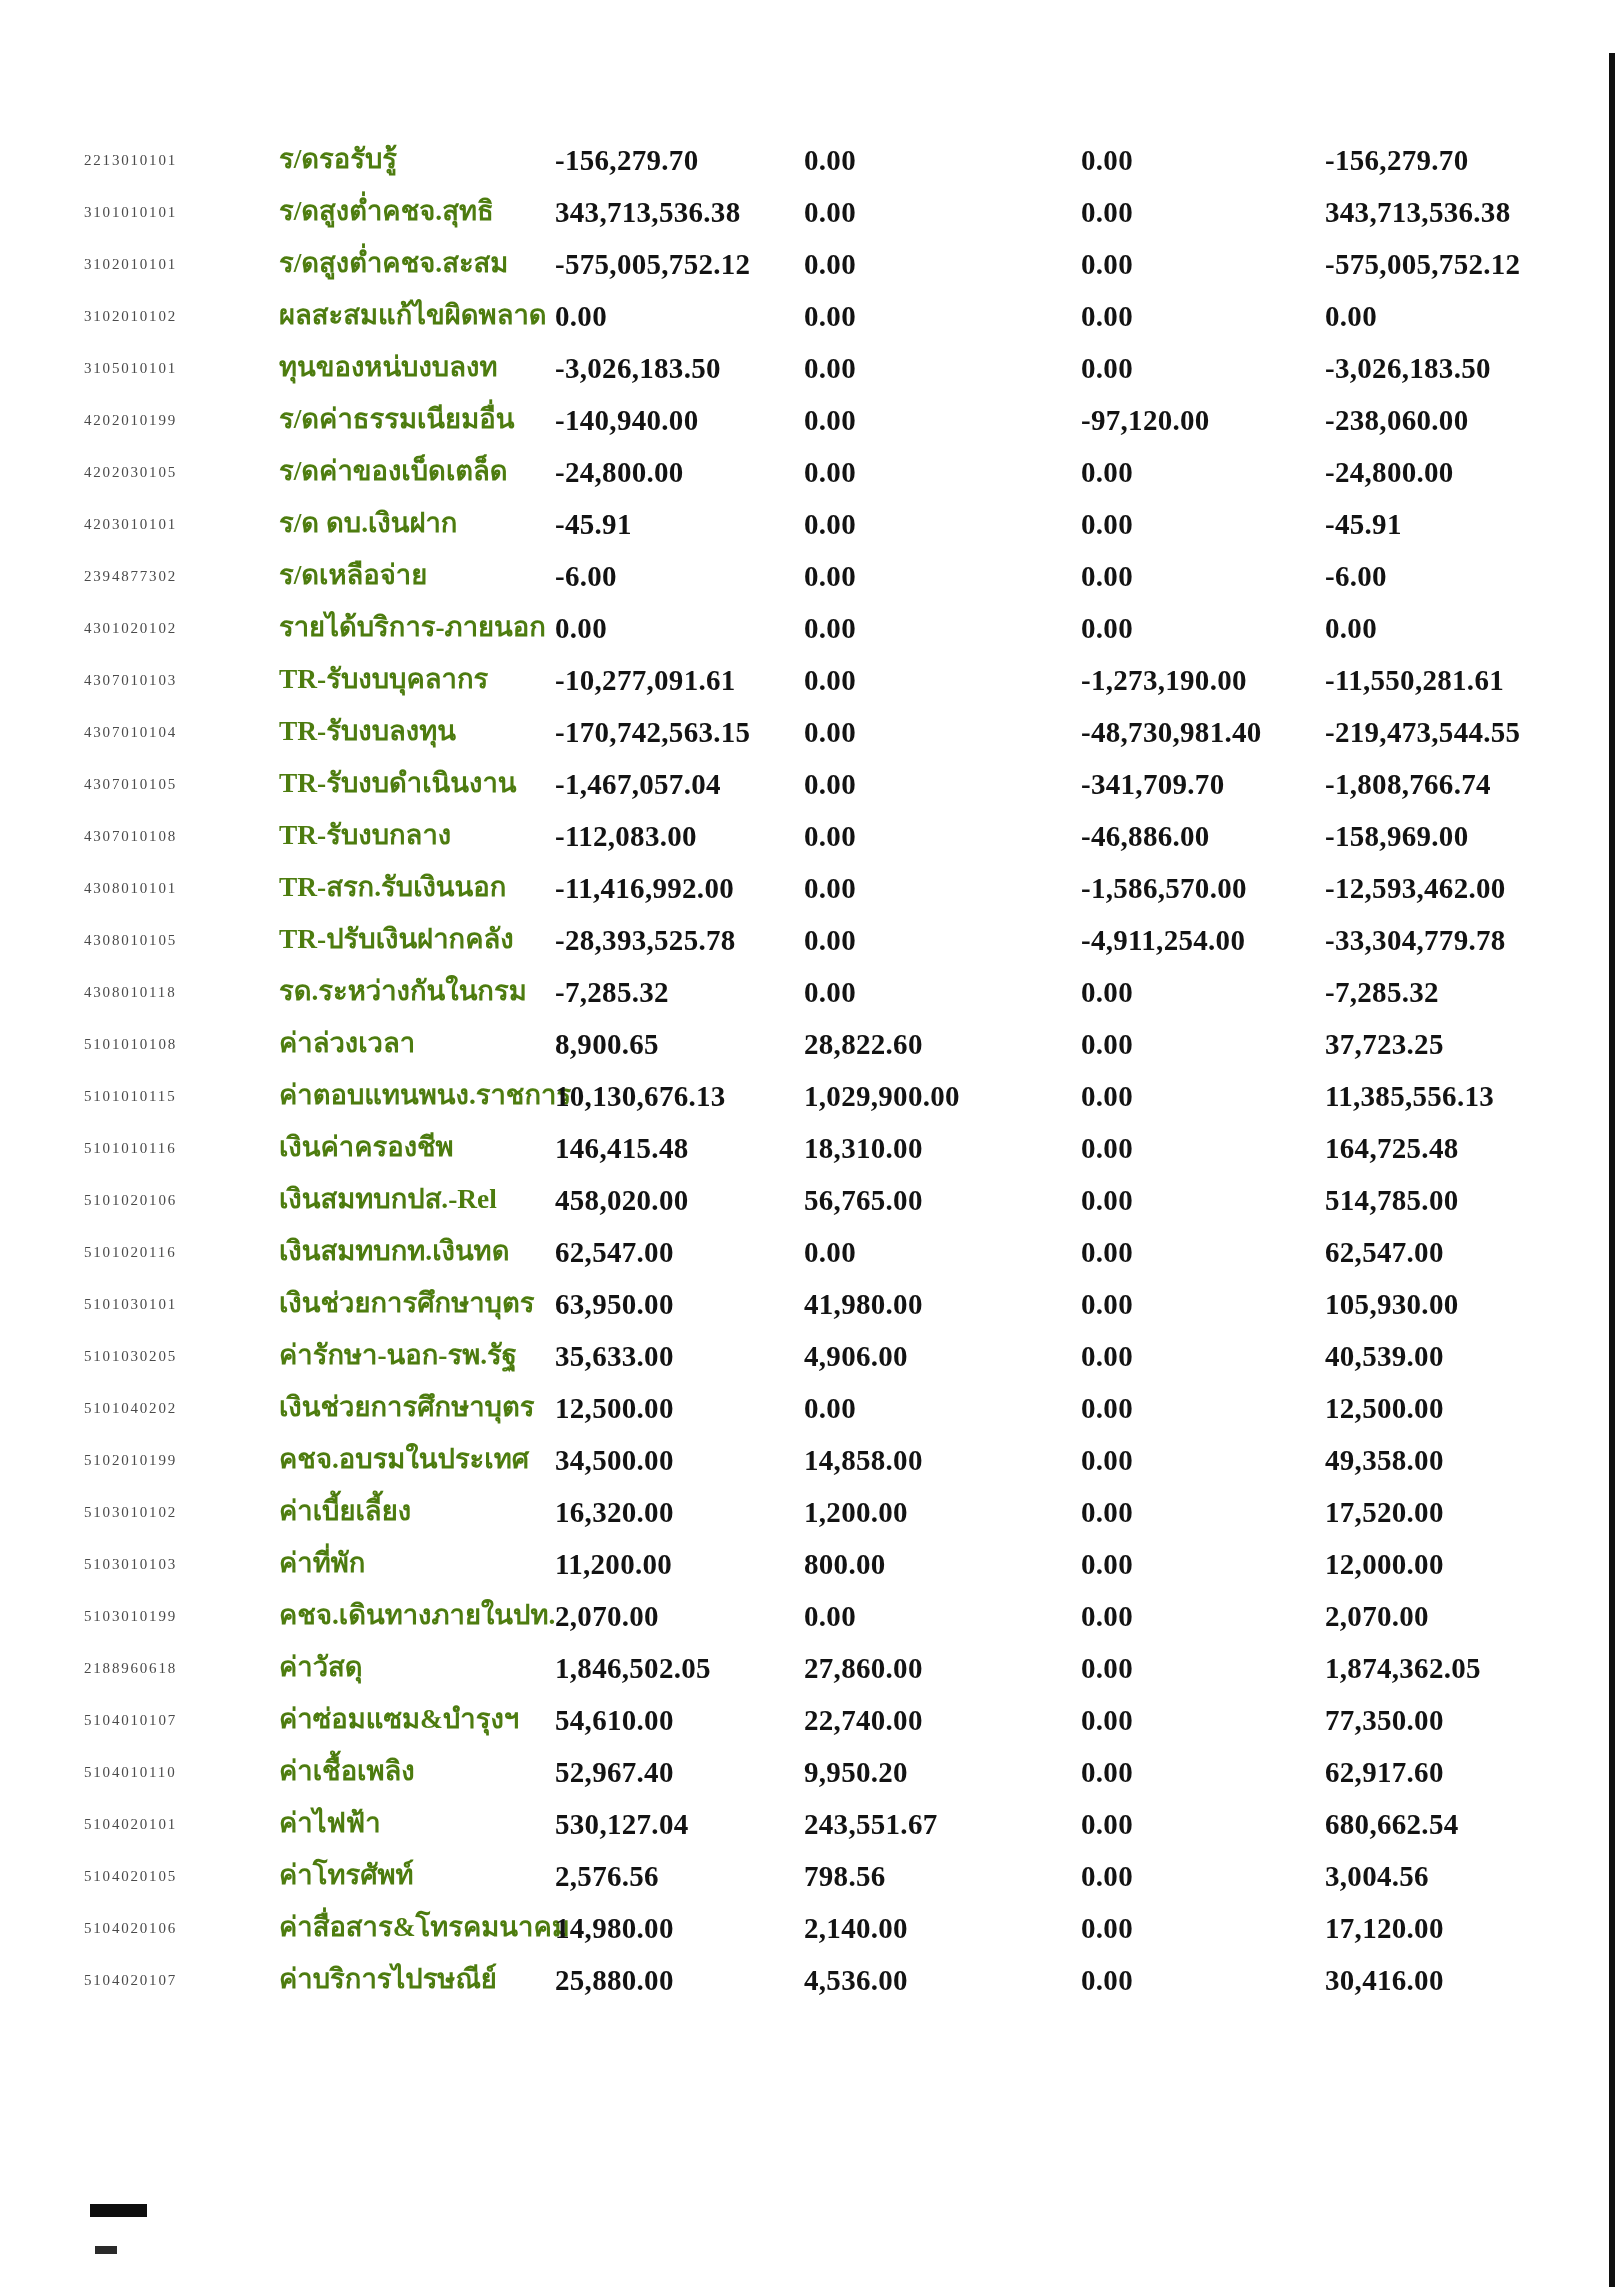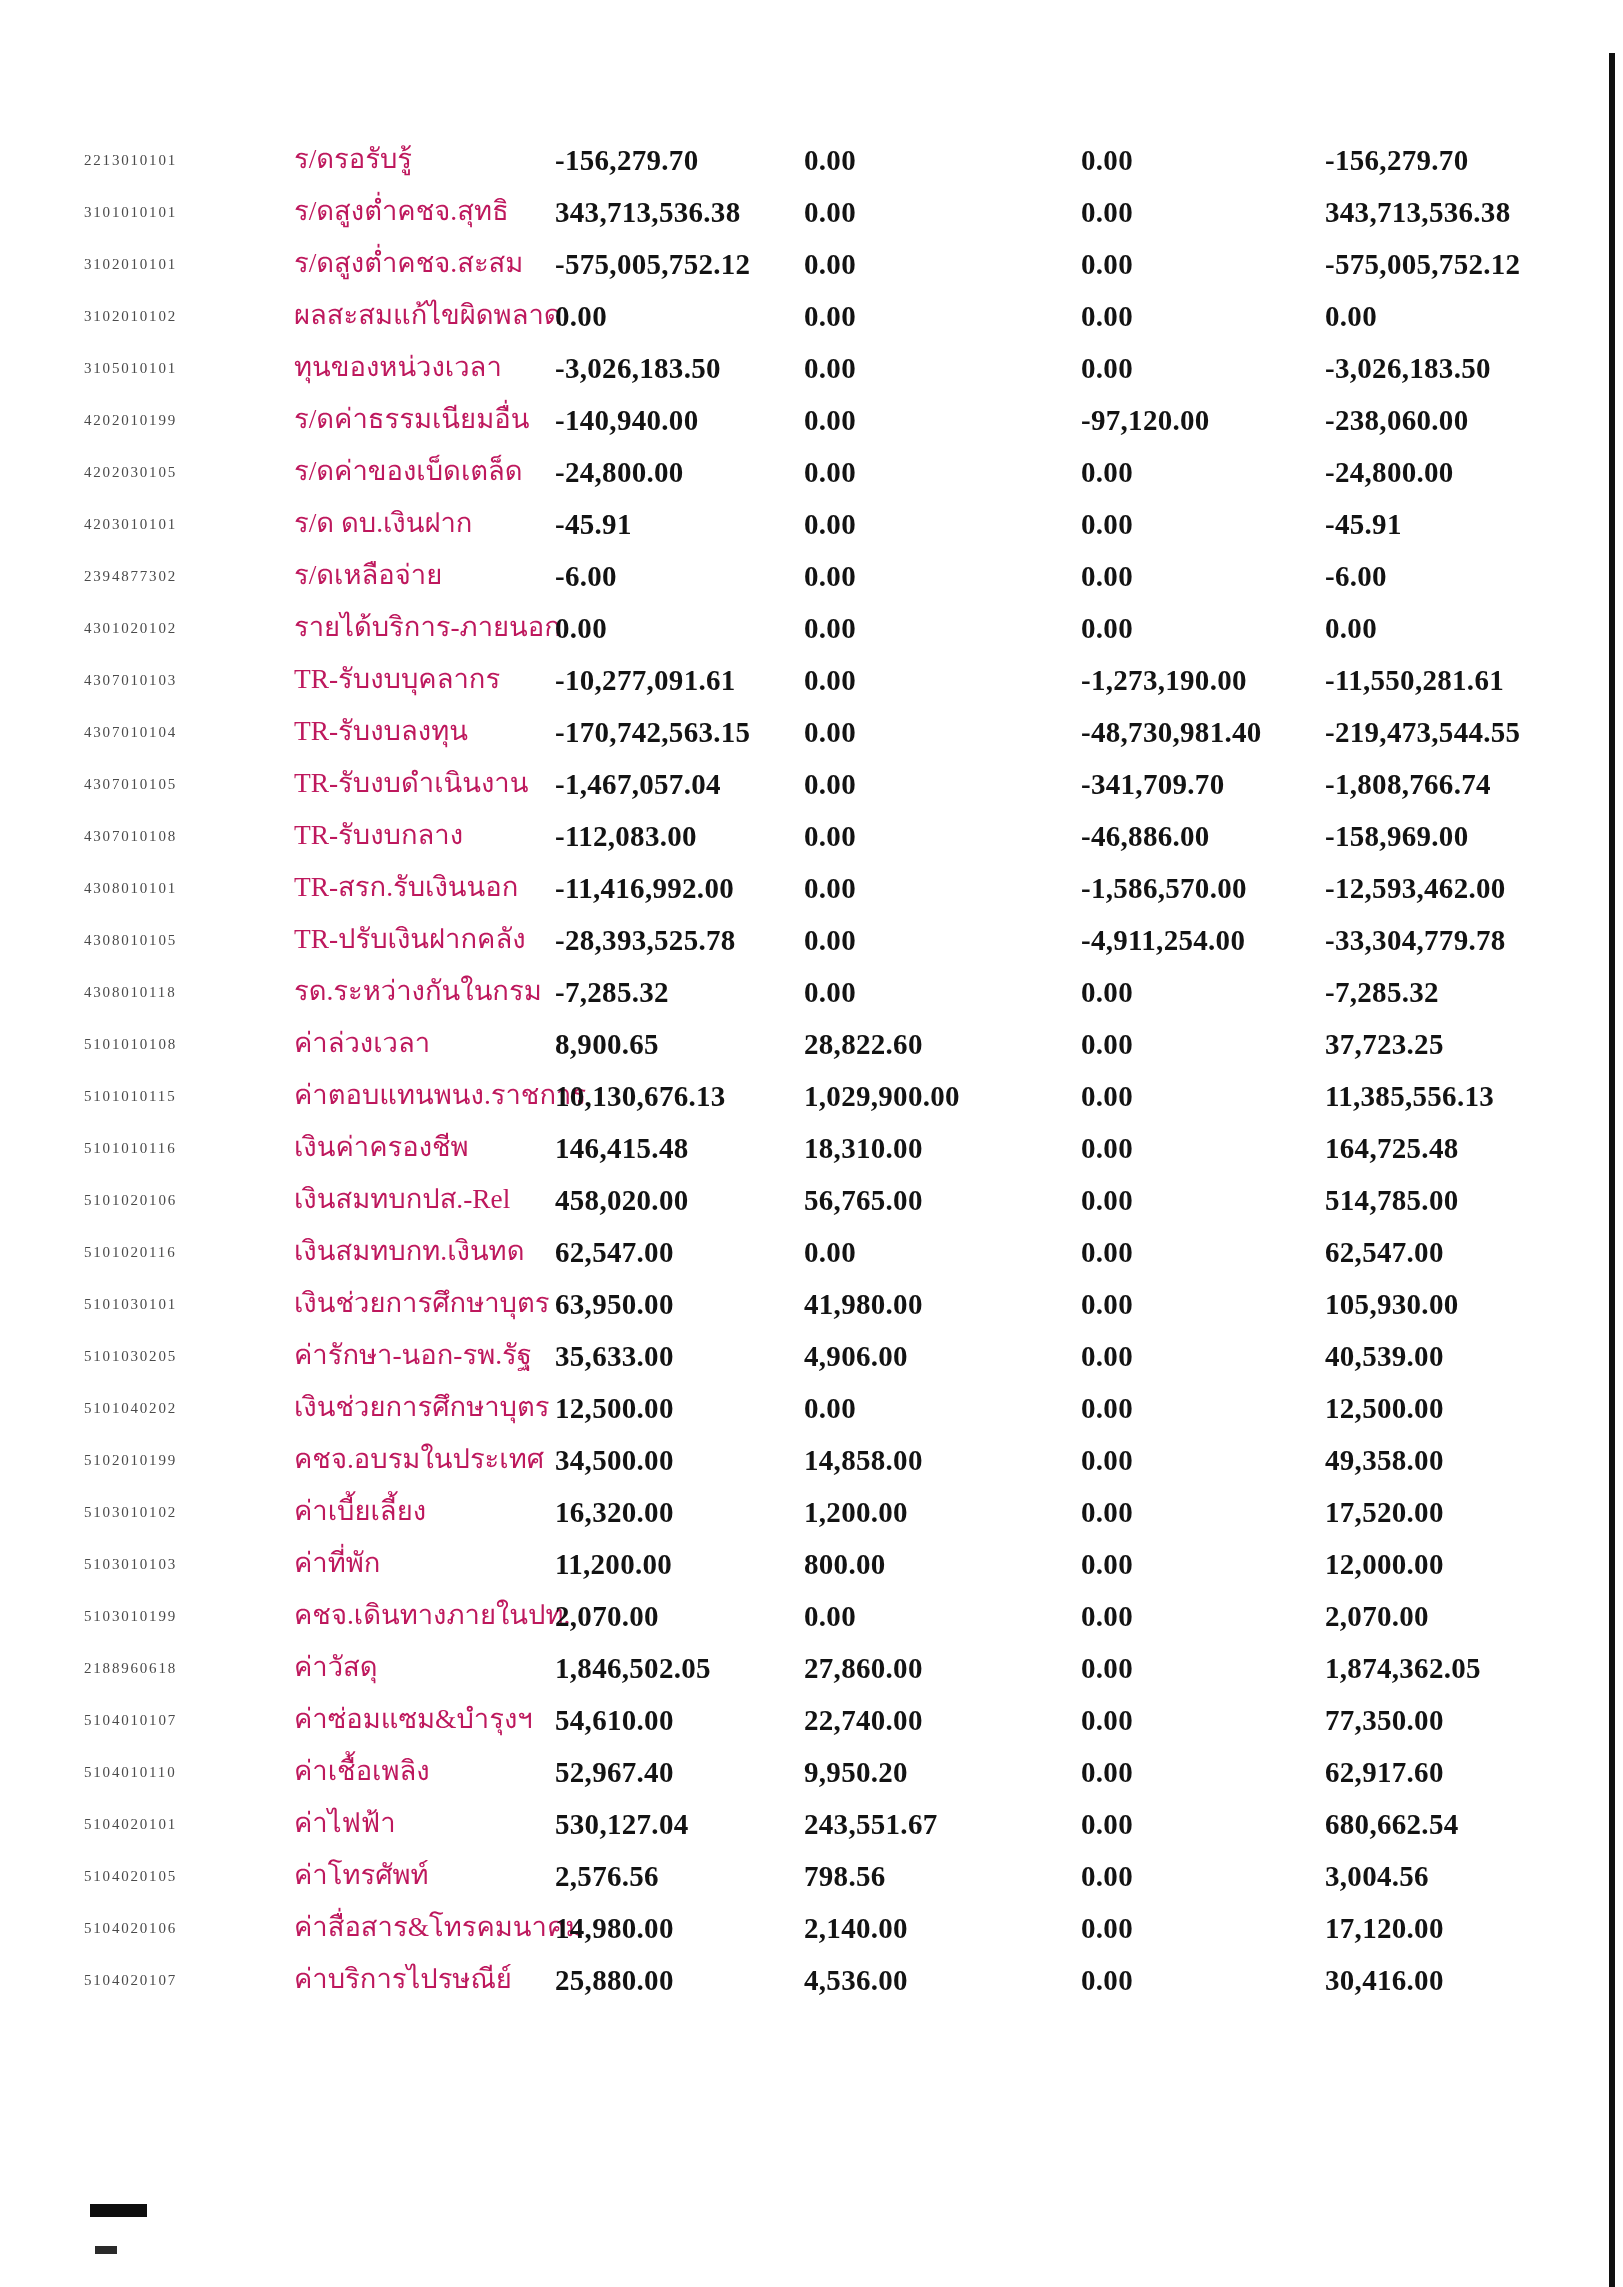--- a/index.html
+++ b/index.html
@@ -14,21 +14,21 @@
   .row { position:relative; height:52px; }
   .c {
     position:absolute; top:50%; transform:translateY(-50%);
     white-space:nowrap; line-height:1;
   }
   .code {
     left:84px; font-size:15px; letter-spacing:1.8px;
     color:#4a4a4a; filter:blur(0.3px); font-weight:500;
   }
   .desc {
-    left:294px; font-size:27.4px; font-weight:400; color:#be185d;
+    left:279px; font-size:27.4px; font-weight:700; color:#4d7c0f;
     filter:blur(0.2px);
   }
   .num  {
     font-size:29px; font-weight:600; letter-spacing:0.3px; color:#131313;
     filter:blur(0.2px);
   }
   .v1 { left:555px; }
   .v2 { left:804px; }
   .v3 { left:1081px; }
   .v4 { left:1325px; }
@@ -76,21 +76,21 @@
     <div class="row">
       <span class="c code">3102010102</span>
       <span class="c desc">ผลสะสมแก้ไขผิดพลาด</span>
       <span class="c num v1">0.00</span>
       <span class="c num v2">0.00</span>
       <span class="c num v3">0.00</span>
       <span class="c num v4">0.00</span>
     </div>
     <div class="row">
       <span class="c code">3105010101</span>
-      <span class="c desc">ทุนของหน่วงเวลา</span>
+      <span class="c desc">ทุนของหน่บงบลงท</span>
       <span class="c num v1">-3,026,183.50</span>
       <span class="c num v2">0.00</span>
       <span class="c num v3">0.00</span>
       <span class="c num v4">-3,026,183.50</span>
     </div>
     <div class="row">
       <span class="c code">4202010199</span>
       <span class="c desc">ร/ดค่าธรรมเนียมอื่น</span>
       <span class="c num v1">-140,940.00</span>
       <span class="c num v2">0.00</span>

